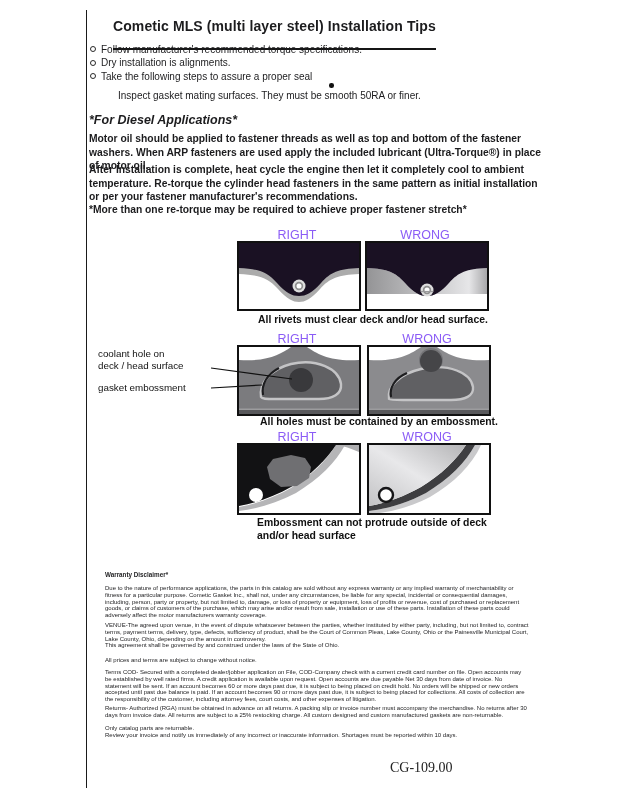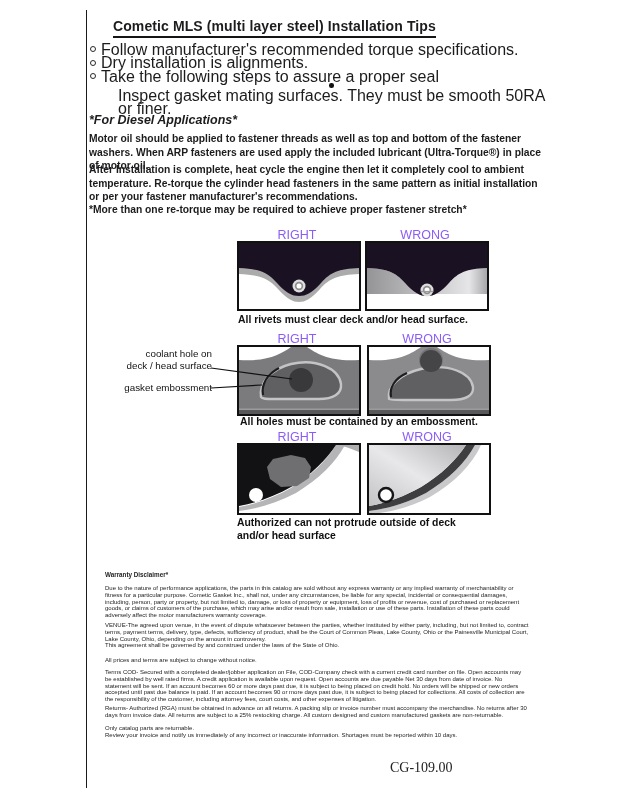--- a/index.html
+++ b/index.html
@@ -1,35 +1,35 @@
 <!DOCTYPE html>
 <html><head>
 <meta charset="utf-8">
 <style>
   html,body{margin:0;padding:0;background:#fff;}
   .page{position:relative;width:618px;height:800px;background:#fff;overflow:hidden;
         font-family:"Liberation Sans","DejaVu Sans",sans-serif;color:#1c1c1e;}
   .vline{position:absolute;left:86px;top:10px;width:1px;height:778px;background:#1a1a1a;}
   .title{position:absolute;left:113px;top:18px;font-size:14px;font-weight:bold;
-         border-bottom:2px solid #151515;padding-bottom:2px;letter-spacing:.1px;}
-  .tips{position:absolute;left:89px;top:43px;width:460px;font-size:16px;line-height:13.4px;}
+         border-bottom:2px solid #151515;padding-bottom:14px;letter-spacing:.1px;}
+  .tips{position:absolute;left:89px;top:43px;width:460px;font-size:10px;line-height:13.4px;}
   .b-row{display:flex;align-items:baseline;}
   .b-dot{flex:0 0 auto;width:4px;height:4px;border:1px solid #2a2a2a;border-radius:50%;
          margin:0 5px 1px 1px;align-self:center;}
   .sb{margin-left:29px;flex-direction:column;}
   .sb-dot{flex:0 0 auto;width:4.5px;height:4.5px;background:#111;border-radius:50%;
           margin:0 4px 1px 0;align-self:center;}
   .diesel-h{position:absolute;left:89px;top:113px;font-size:12.5px;font-weight:bold;font-style:italic;}
   .para{position:absolute;left:89px;width:455px;font-size:10.3px;line-height:13.6px;font-weight:bold;}
   .p1{top:132px;} .p2{top:163px;} .p3{top:203px;}
   .dg-label{position:absolute;width:120px;text-align:center;font-size:12.5px;color:#8b5cf6;}
   .dg-box{position:absolute;width:120px;border:2px solid #111;background:#fff;line-height:0;}
   .dg-box svg{display:block;}
-  .caption{position:absolute;font-weight:bold;font-size:10.4px;line-height:12.6px;color:#111;}
-  .anno{position:absolute;left:98px;width:114px;text-align:right;font-size:9.8px;
+  .caption{position:absolute;font-weight:bold;font-size:10.4px;line-height:12.6px;color:#111;margin-left:20px;}
+  .anno{position:absolute;left:98px;width:114px;font-size:9.8px;
         line-height:11.5px;color:#111;}
   .leader{position:absolute;left:208px;top:362px;width:95px;height:34px;z-index:5;}
   .disc{position:absolute;left:105px;width:424px;font-size:6px;line-height:6.8px;color:#242426;}
   .disc-h{font-weight:bold;font-size:6.3px;}
   .pre{white-space:pre-line;}
   .footer-code{position:absolute;left:390px;top:760px;font-size:14px;color:#222;font-family:Liberation Serif, serif;}
 </style>
 </head>
 <body>
 
@@ -160,21 +160,21 @@
         </linearGradient>
       </defs>
       <rect width="120" height="68" fill="#ffffff"></rect>
       <path d="M0,66 C18,64 38,58 57,48 C80,34 97,17 106,0 H112 C103,20 85,38 61,52 C42,62 20,68 0,69 Z" fill="#c9c9cb"></path>
       <path d="M0,61 C18,58 36,51 52,42 C72,30 88,14 97,0 H106 C97,17 80,34 57,48 C38,58 18,64 0,66 Z" fill="#3e3e41"></path>
       <path d="M0,0 H97 C88,14 72,30 52,42 C36,51 18,58 0,61 Z" fill="url(#g3)"></path>
       <circle cx="17" cy="50" r="7" fill="#ffffff" stroke="#161618" stroke-width="2.4"></circle>
     </svg>
   </div>
   <div class="caption" style="left:237px;top:517px">
-    <span>Authorized can not protrude outside of deck</span><br>
+    <span>Embossment can not protrude outside of deck</span><br>
     <span>and/or head surface</span>
   </div>
 
   <div class="disc disc-h" style="top:572px">Warranty Disclaimer*</div>
   <div class="disc" style="top:585px">Due to the nature of performance applications, the parts in this catalog are sold without any express warranty or any implied warranty of merchantability or fitness for a particular purpose.  Cometic Gasket Inc., shall not, under any circumstances, be liable for any special, incidental or consequential damages, including, person, party or property, but not limited to, damage, or loss of property or equipment, loss of profits or revenue, cost of purchased or replacement goods, or claims of customers of the purchase, which may arise and/or result from sale, installation or use of these parts.  Installation of these parts could adversely affect the motor manufacturers warranty coverage.</div>
   <div class="disc pre" style="top:622px">VENUE-The agreed upon venue, in the event of dispute whatsoever between the parties, whether instituted by either party, including, but not limited to, contract terms, payment terms, delivery, type, defects, sufficiency of product, shall be the Court of Common Pleas, Lake County, Ohio or the Painesville Municipal Court, Lake County, Ohio, depending on the amount in controversy.
 This agreement shall be governed by and construed under the laws of the State of Ohio.</div>
   <div class="disc" style="top:657px">All prices and terms are subject to change without notice.</div>
   <div class="disc" style="top:669px">Terms COD- Secured with a completed dealer/jobber application on File, COD-Company check with a current credit card number on file.  Open accounts may be established by well rated firms.  A credit application is available upon request.  Open accounts are due payable Net 30 days from date of invoice.  No statement will be sent.  If an account becomes 60 or more days past due, it is subject to being placed on credit hold.  No orders will be shipped or new orders accepted until past due balance is paid.  If an account becomes 90 or more days past due, it is subject to being placed for collections.  All costs of collection are the responsibility of the customer, including attorney fees, court costs, and other expenses of litigation.</div>
   <div class="disc" style="top:705px">Returns- Authorized (RGA) must be obtained in advance on all returns.  A packing slip or invoice number must accompany the merchandise.  No returns after 30 days from invoice date.  All returns are subject to a 25% restocking charge.  All custom designed and custom manufactured gaskets are non-returnable.</div>

